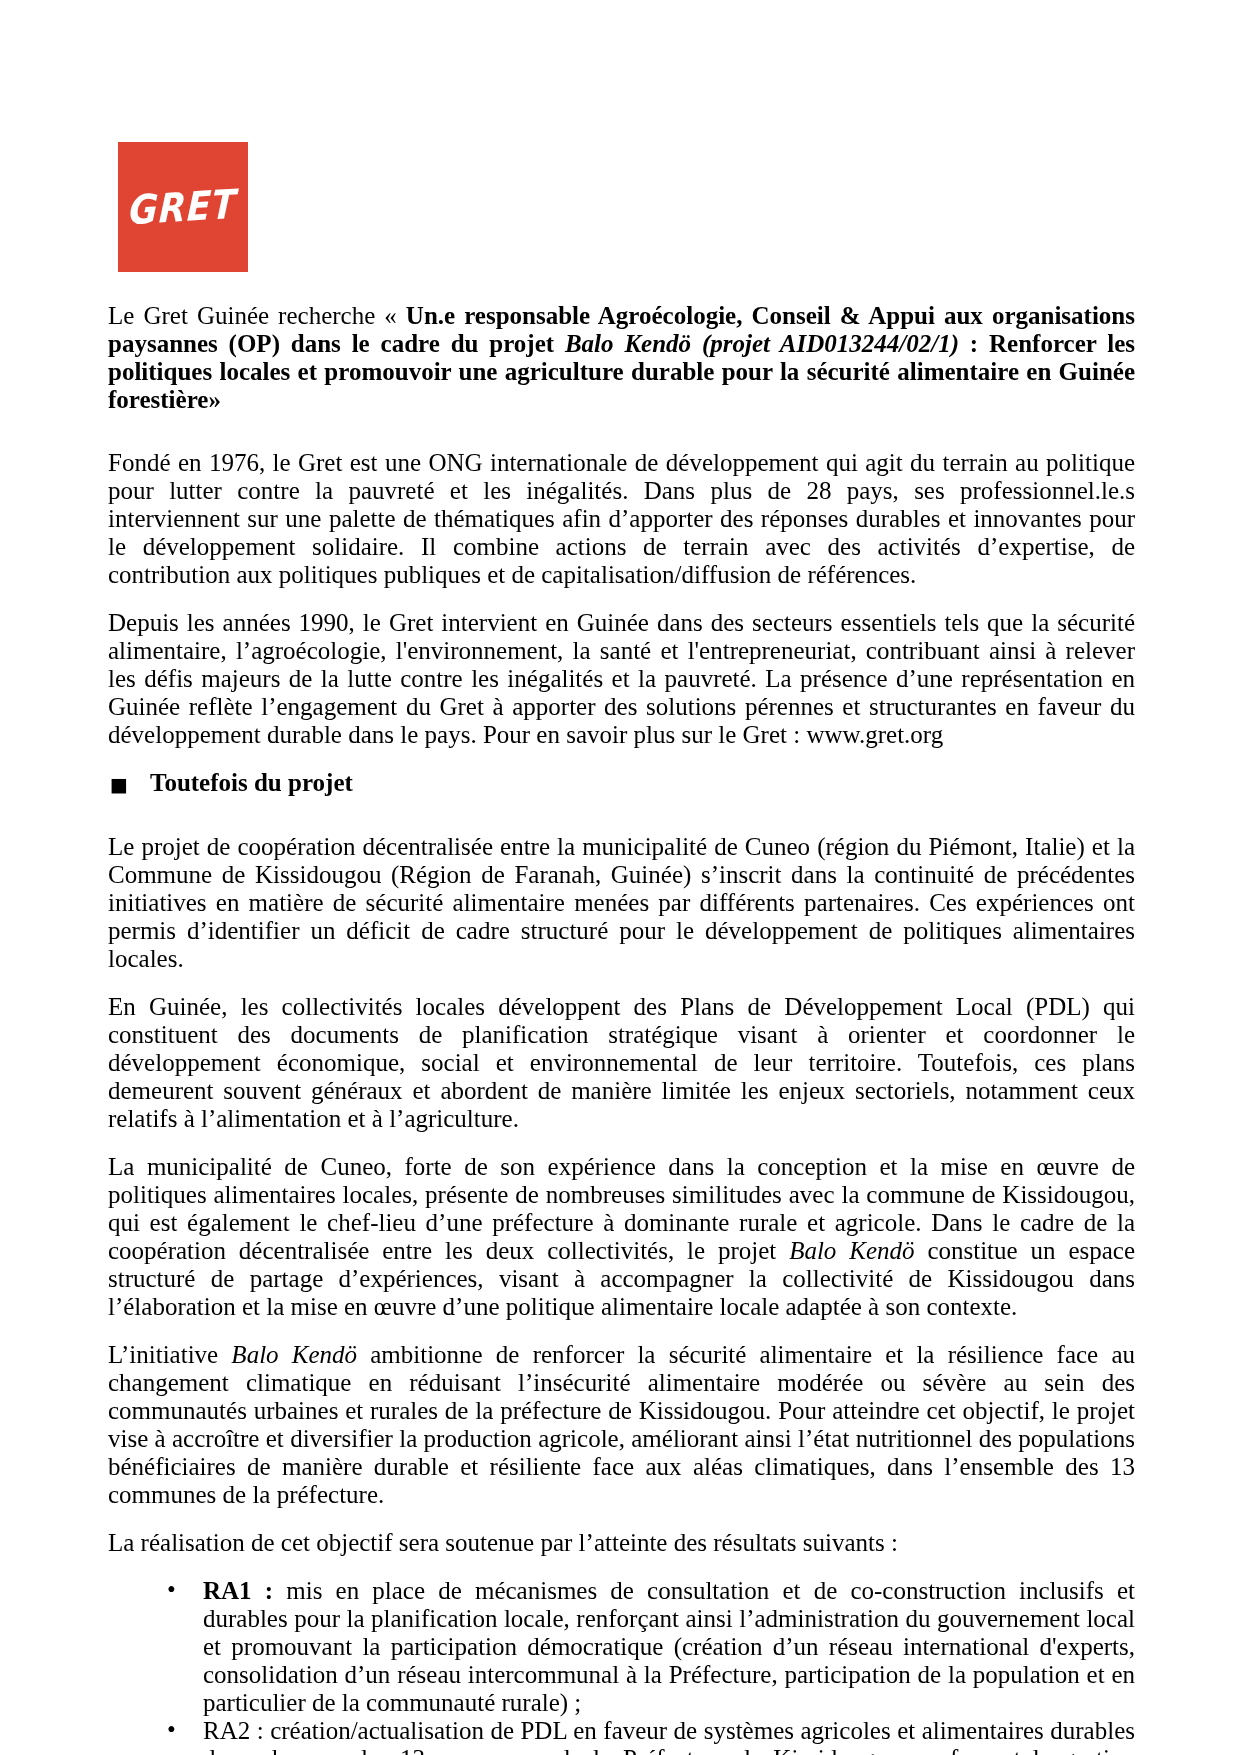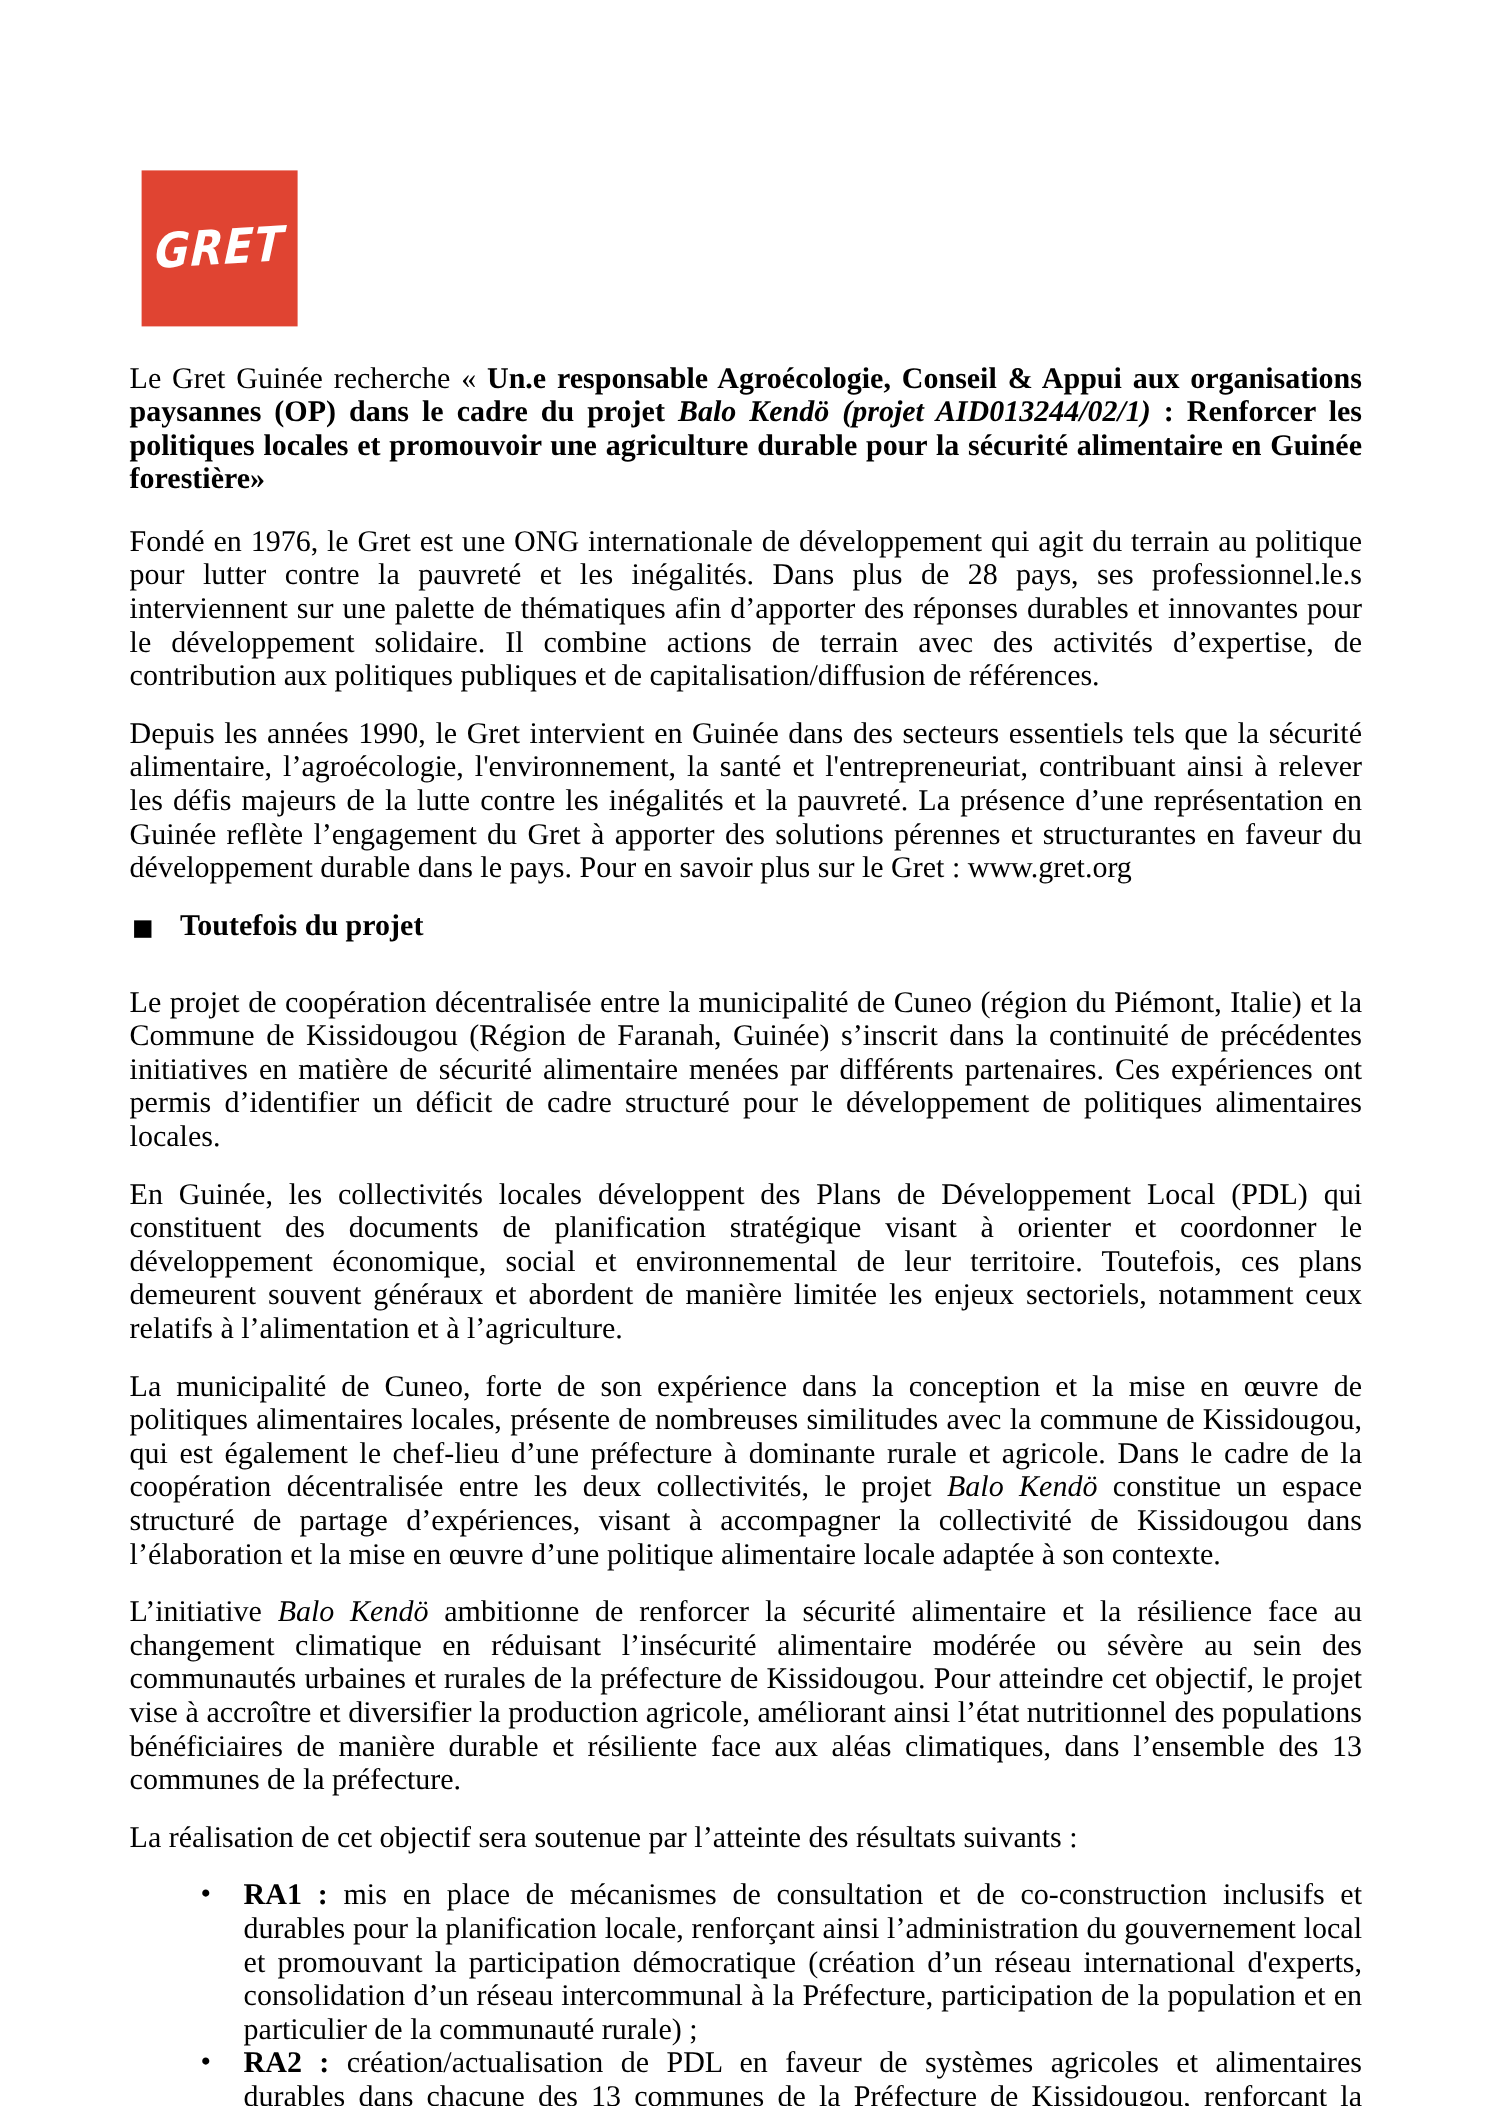--- a/index.html
+++ b/index.html
@@ -37,21 +37,21 @@
     color: #ffffff;
     font-family: "DejaVu Sans", sans-serif;
     font-weight: bold;
     font-style: italic;
     font-size: 40px;
     letter-spacing: 1px;
     transform: scaleX(0.88) rotate(-3deg) skewX(-6deg);
     user-select: none;
   }
   .title {
-    margin: 30px 0 24px 0;
+    margin: 30px 0 35px 0;
     font-size: 25px;
     line-height: 28px;
     text-align: justify;
   }
   .para {
     margin: 0 0 20px 0;
     font-size: 25px;
     line-height: 28px;
     text-align: justify;
     font-family: Liberation Serif, serif;
@@ -123,19 +123,19 @@
 
     <p class="para"><span>La réalisation de cet objectif sera soutenue par l’atteinte des résultats suivants :</span></p>
 
     <ul class="bullets">
       <li>
         <span class="marker">•</span>
         <span class="li-body"><span style="font-weight: bold;">RA1 :</span><span> mis en place de mécanismes de consultation et de co-construction inclusifs et durables pour la planification locale, renforçant ainsi l’administration du gouvernement local et promouvant la participation démocratique (création d’un réseau international d'experts, consolidation d’un réseau intercommunal à la Préfecture, participation de la population et en particulier de la communauté rurale) ;</span></span>
       </li>
       <li>
         <span class="marker">•</span>
-        <span class="li-body"><span style="font-weight: bold;">RA2 :</span><span> création/actualisation de PDL en faveur de systèmes agricoles et alimentaires durables dans chacune des 13 communes de la Préfecture de Kissidougou, renforçant la gestion administrative (création d’une base de données au niveau des 13 communes avec la participation active de la</span></span>
+        <span class="li-body"><span style="font-weight: normal;">RA2 :</span><span> création/actualisation de PDL en faveur de systèmes agricoles et alimentaires durables dans chacune des 13 communes de la Préfecture de Kissidougou, renforçant la gestion administrative (création d’une base de données au niveau des 13 communes avec la participation active de la</span></span>
       </li>
     </ul>
 
   </div>
 
 </div>
 
 </body></html>

